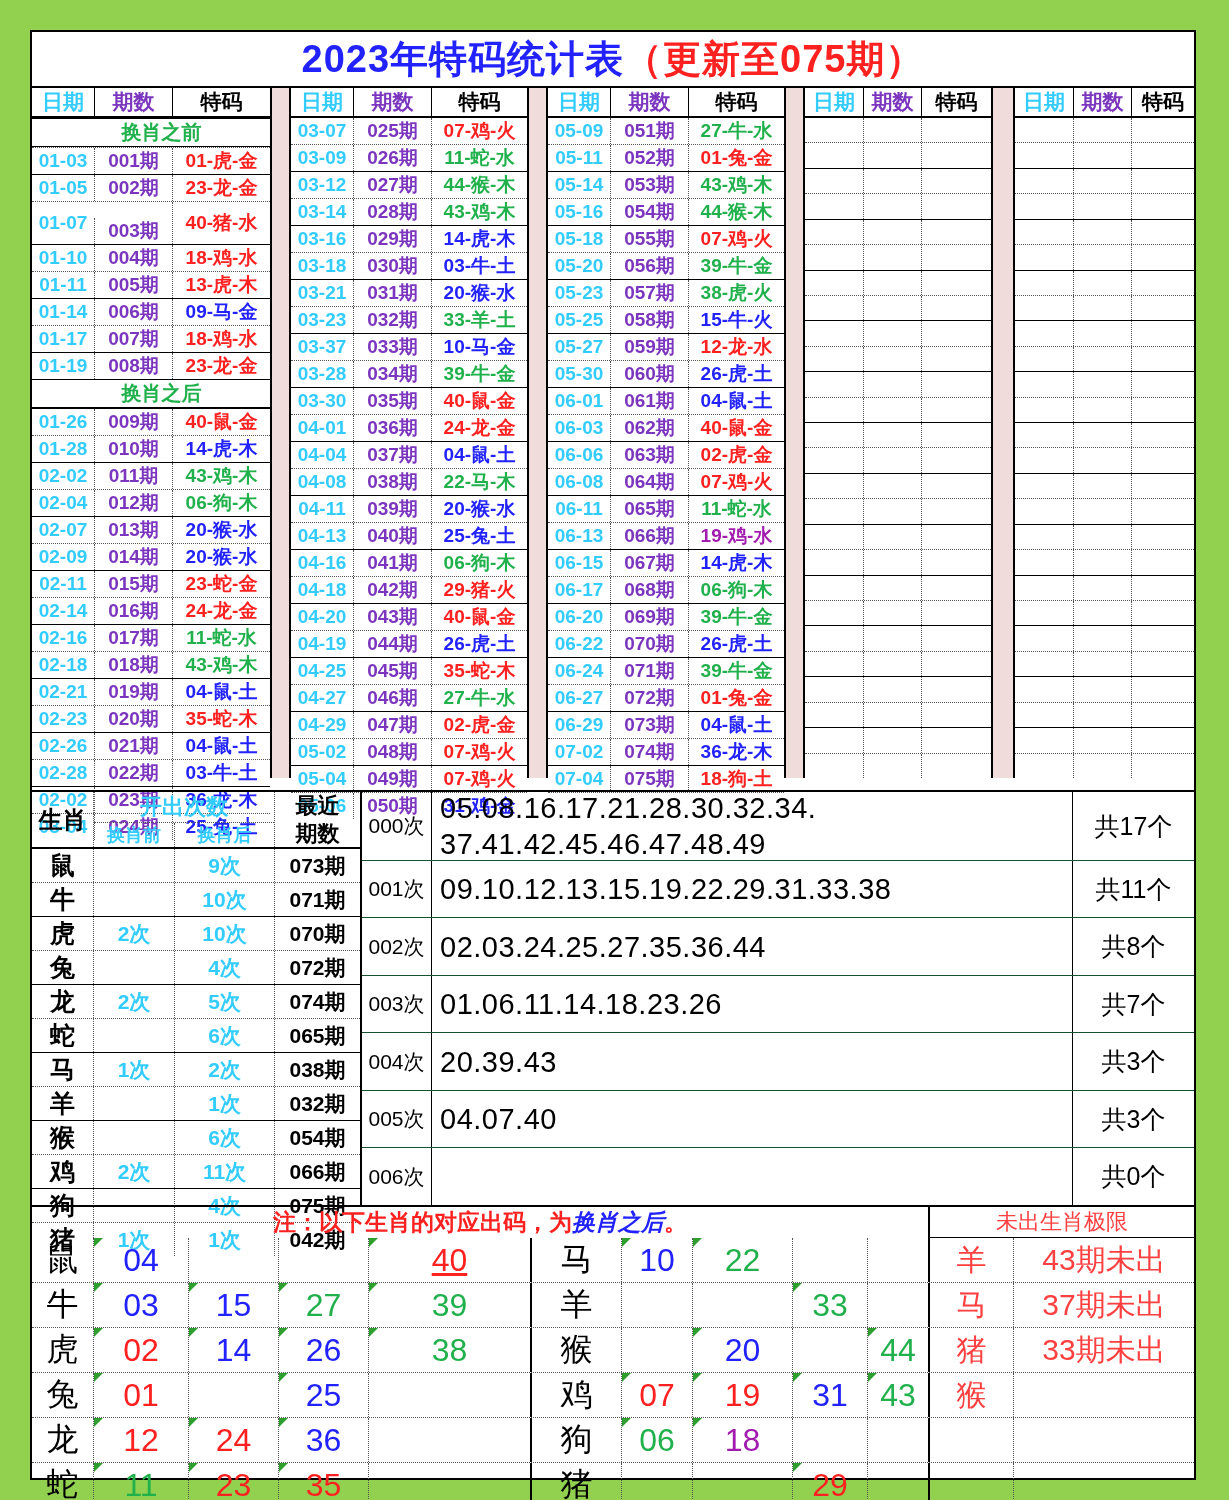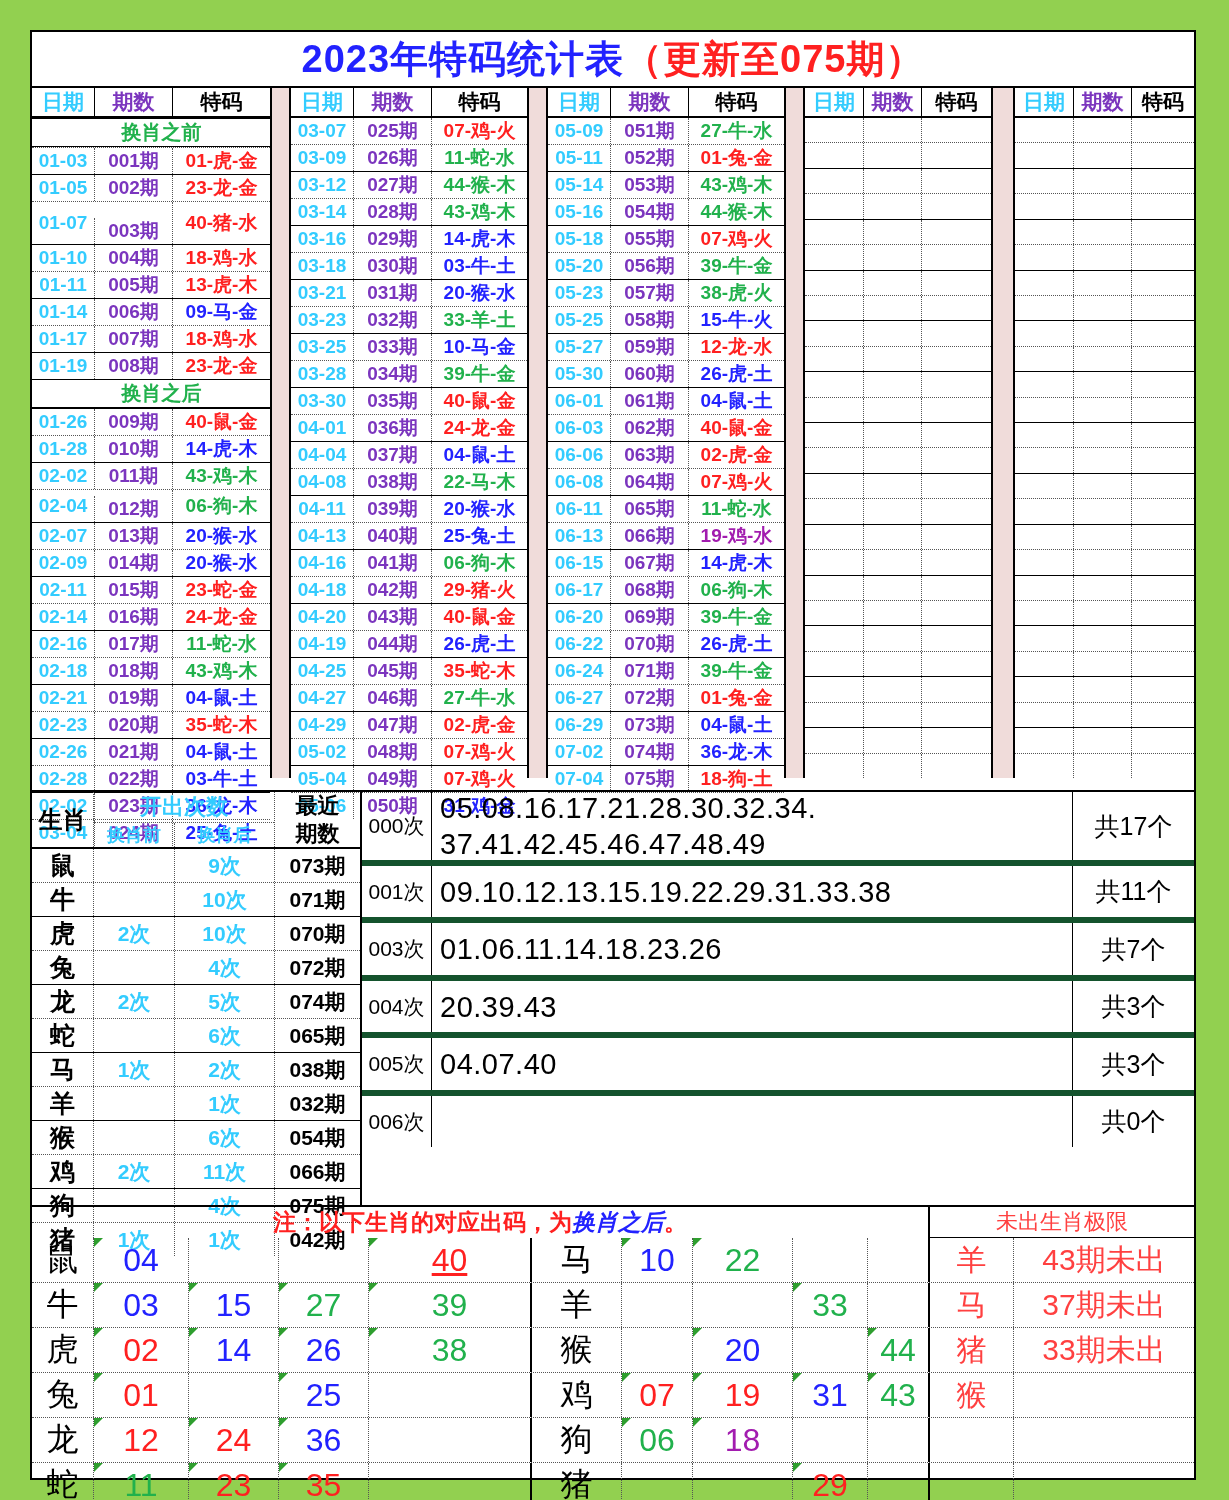--- a/index.html
+++ b/index.html
@@ -78,21 +78,21 @@
   .z-body { flex:1; display:flex; flex-direction:column; }
   .z-row { flex:1; display:flex; border-top:1px dotted #555; }
   .z-row.solid { border-top:1px solid #000; }
   .z-row:first-child { border-top:none; }
   .z-row .zc { display:flex; align-items:center; justify-content:center; }
   .zc-zodiac { width:62px; font-size:25px; font-weight:bold; border-right:1px dotted #555; }
   .zc-before { width:81px; color:#33CCFF; font-size:21px; font-weight:bold; border-right:1px dotted #555; }
   .zc-after { width:100px; color:#33CCFF; font-size:21px; font-weight:bold; border-right:1px dotted #555; }
   .zc-recent { flex:1; font-size:21px; font-weight:bold; }
   .bands { flex:1; display:flex; flex-direction:column; }
-  .band { display:flex; border-top:6px solid #14532d; }
+  .band { display:flex; border-top:1px solid #14532d; }
   .band:first-child { border-top:none; height:68px; }
   .band.norm { height:calc((100% - 68px)/6); }
   .b-label { width:70px; display:flex; align-items:center; justify-content:center;
     font-size:21px; border-right:1px solid #000; }
   .b-nums { flex:1; display:flex; flex-direction:column; justify-content:center;
     padding-left:8px; font-size:29px; line-height:1.25; letter-spacing:0.5px; }
   .b-total { width:122px; display:flex; align-items:center; justify-content:center;
     font-size:25px; border-left:1px solid #000; }
   
   .bottom { position:absolute; top:1173px; left:0; right:0; bottom:0;
@@ -200,21 +200,21 @@
             <div class="cell c-period" style="width: 78px;">010期</div>
             <div class="cell" style="flex: 1 1 0%; color: rgb(34, 34, 255);">14-虎-木</div>
           </div>
           <div class="row solid">
             <div class="cell c-date" style="width: 62px;">02-02</div>
             <div class="cell c-period" style="width: 78px;">011期</div>
             <div class="cell" style="flex: 1 1 0%; color: rgb(33, 177, 76);">43-鸡-木</div>
           </div>
           <div class="row">
             <div class="cell c-date" style="width: 62px;">02-04</div>
-            <div class="cell c-period" style="width: 78px; margin-top: 6px;">012期</div>
+            <div class="cell c-period" style="width: 78px;">012期</div>
             <div class="cell" style="flex: 1 1 0%; color: rgb(33, 177, 76);">06-狗-木</div>
           </div>
           <div class="row solid">
             <div class="cell c-date" style="width: 62px;">02-07</div>
             <div class="cell c-period" style="width: 78px;">013期</div>
             <div class="cell" style="flex: 1 1 0%; color: rgb(34, 34, 255);">20-猴-水</div>
           </div>
           <div class="row">
             <div class="cell c-date" style="width: 62px;">02-09</div>
             <div class="cell c-period" style="width: 78px;">014期</div>
@@ -314,21 +314,21 @@
             <div class="cell c-date" style="width: 62px;">03-21</div>
             <div class="cell c-period" style="width: 78px;">031期</div>
             <div class="cell" style="flex: 1 1 0%; color: rgb(34, 34, 255);">20-猴-水</div>
           </div>
           <div class="row">
             <div class="cell c-date" style="width: 62px;">03-23</div>
             <div class="cell c-period" style="width: 78px;">032期</div>
             <div class="cell" style="flex: 1 1 0%; color: rgb(33, 177, 76);">33-羊-土</div>
           </div>
           <div class="row solid">
-            <div class="cell c-date" style="width: 62px;">03-25</div>
+            <div class="cell c-date" style="width: 62px;">03-37</div>
             <div class="cell c-period" style="width: 78px;">033期</div>
             <div class="cell" style="flex: 1 1 0%; color: rgb(34, 34, 255);">10-马-金</div>
           </div>
           <div class="row">
             <div class="cell c-date" style="width: 62px;">03-28</div>
             <div class="cell c-period" style="width: 78px;">034期</div>
             <div class="cell" style="flex: 1 1 0%; color: rgb(33, 177, 76);">39-牛-金</div>
           </div>
           <div class="row solid">
             <div class="cell c-date" style="width: 62px;">03-30</div>
@@ -933,20 +933,27 @@
             <div>37.41.42.45.46.47.48.49</div>
           </div>
           <div class="b-total">共17个</div>
         </div>
         <div class="band norm">
           <div class="b-label">001次</div>
           <div class="b-nums">
             <div>09.10.12.13.15.19.22.29.31.33.38</div>
           </div>
           <div class="b-total">共11个</div>
+        </div>
+        <div class="band norm">
+          <div class="b-label">002次</div>
+          <div class="b-nums">
+            <div>02.03.24.25.27.35.36.44</div>
+          </div>
+          <div class="b-total">共8个</div>
         </div>
         <div class="band norm">
           <div class="b-label">003次</div>
           <div class="b-nums">
             <div>01.06.11.14.18.23.26</div>
           </div>
           <div class="b-total">共7个</div>
         </div>
         <div class="band norm">
           <div class="b-label">004次</div>

